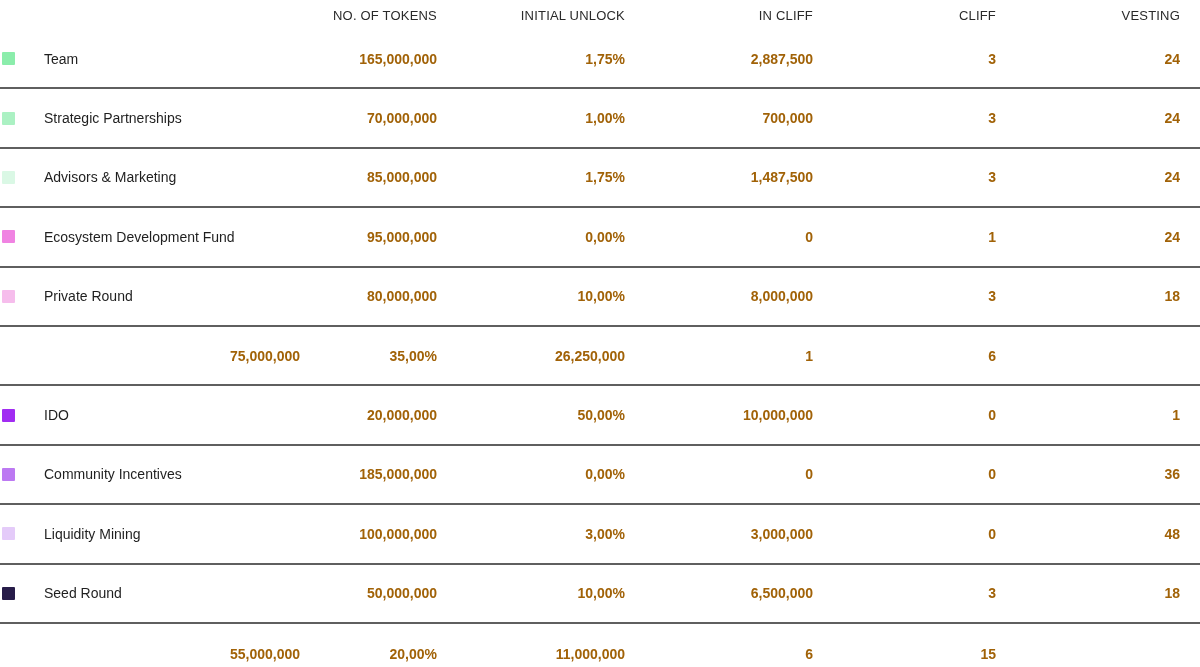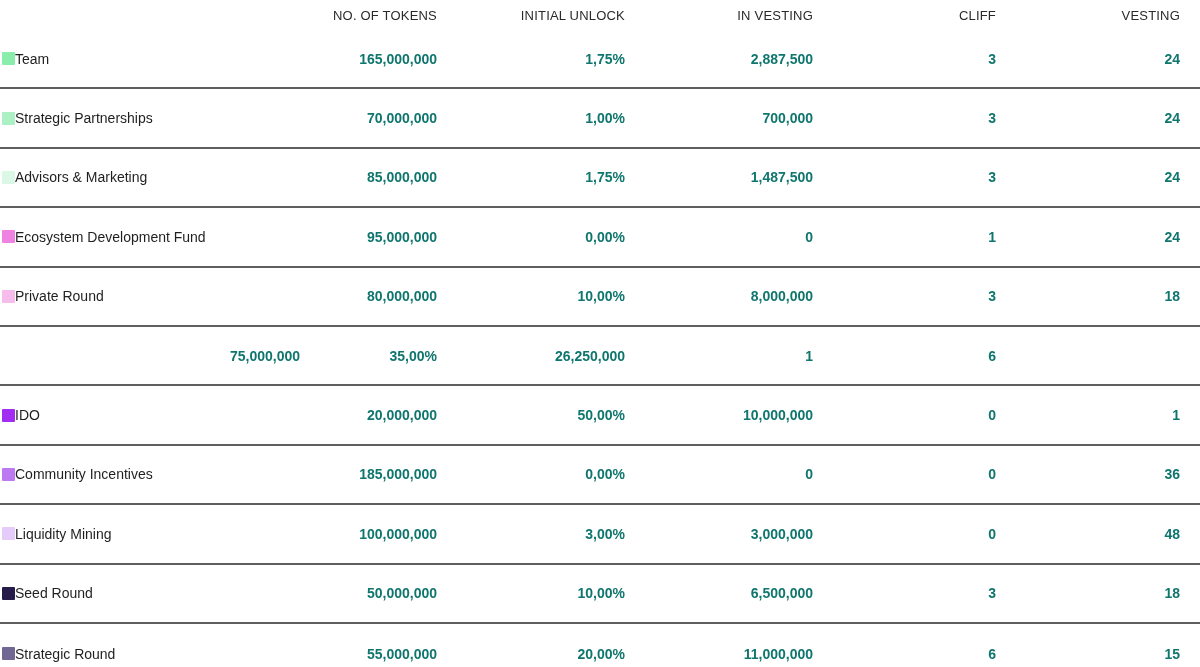--- a/index.html
+++ b/index.html
@@ -35,52 +35,52 @@
   .data-row {
     height: 59.4px;
     border-bottom: 2px solid #5f5f5f;
   }
   .data-row:last-child {
     border-bottom: none;
   }
   .name-cell {
     display: flex;
     align-items: center;
-    gap: 0;
+    gap: 29px;
     padding-left: 2px;
   }
   .swatch {
     width: 13px;
     height: 13px;
     border-radius: 1px;
     flex: 0 0 auto;
   }
   .name-label {
     font-size: 14px;
     color: #1f1f1f;
     white-space: nowrap;
   }
   .num-cell {
     text-align: right;
     font-size: 14px;
     font-weight: bold;
-    color: #0f766e;
+    color: #a16207;
     white-space: nowrap;
   }
 </style>
 </head>
 <body>
 
 <div class="table-wrap">
 
   <div class="grid-row header-row">
     <div class="header-cell" style="text-align:left"></div>
     <div class="header-cell">NO. OF TOKENS</div>
     <div class="header-cell">INITIAL UNLOCK</div>
-    <div class="header-cell">IN VESTING</div>
+    <div class="header-cell">IN CLIFF</div>
     <div class="header-cell">CLIFF</div>
     <div class="header-cell">VESTING</div>
   </div>
 
   <div id="rows-container">
   <div class="grid-row data-row">
     <div class="name-cell">
       <span class="swatch" style="background: rgb(139, 237, 171);"></span>
       <span class="name-label">Team</span>
     </div>
@@ -189,24 +189,20 @@
       <span class="name-label">Seed Round</span>
     </div>
     <div class="num-cell">50,000,000</div>
     <div class="num-cell">10,00%</div>
     <div class="num-cell">6,500,000</div>
     <div class="num-cell">3</div>
     <div class="num-cell">18</div>
   </div>
 
   <div class="grid-row data-row">
-    <div class="name-cell">
-      <span class="swatch" style="background: rgb(112, 103, 147);"></span>
-      <span class="name-label">Strategic Round</span>
-    </div>
     <div class="num-cell">55,000,000</div>
     <div class="num-cell">20,00%</div>
     <div class="num-cell">11,000,000</div>
     <div class="num-cell">6</div>
     <div class="num-cell">15</div>
   </div>
 </div>
 
 </div>
 

